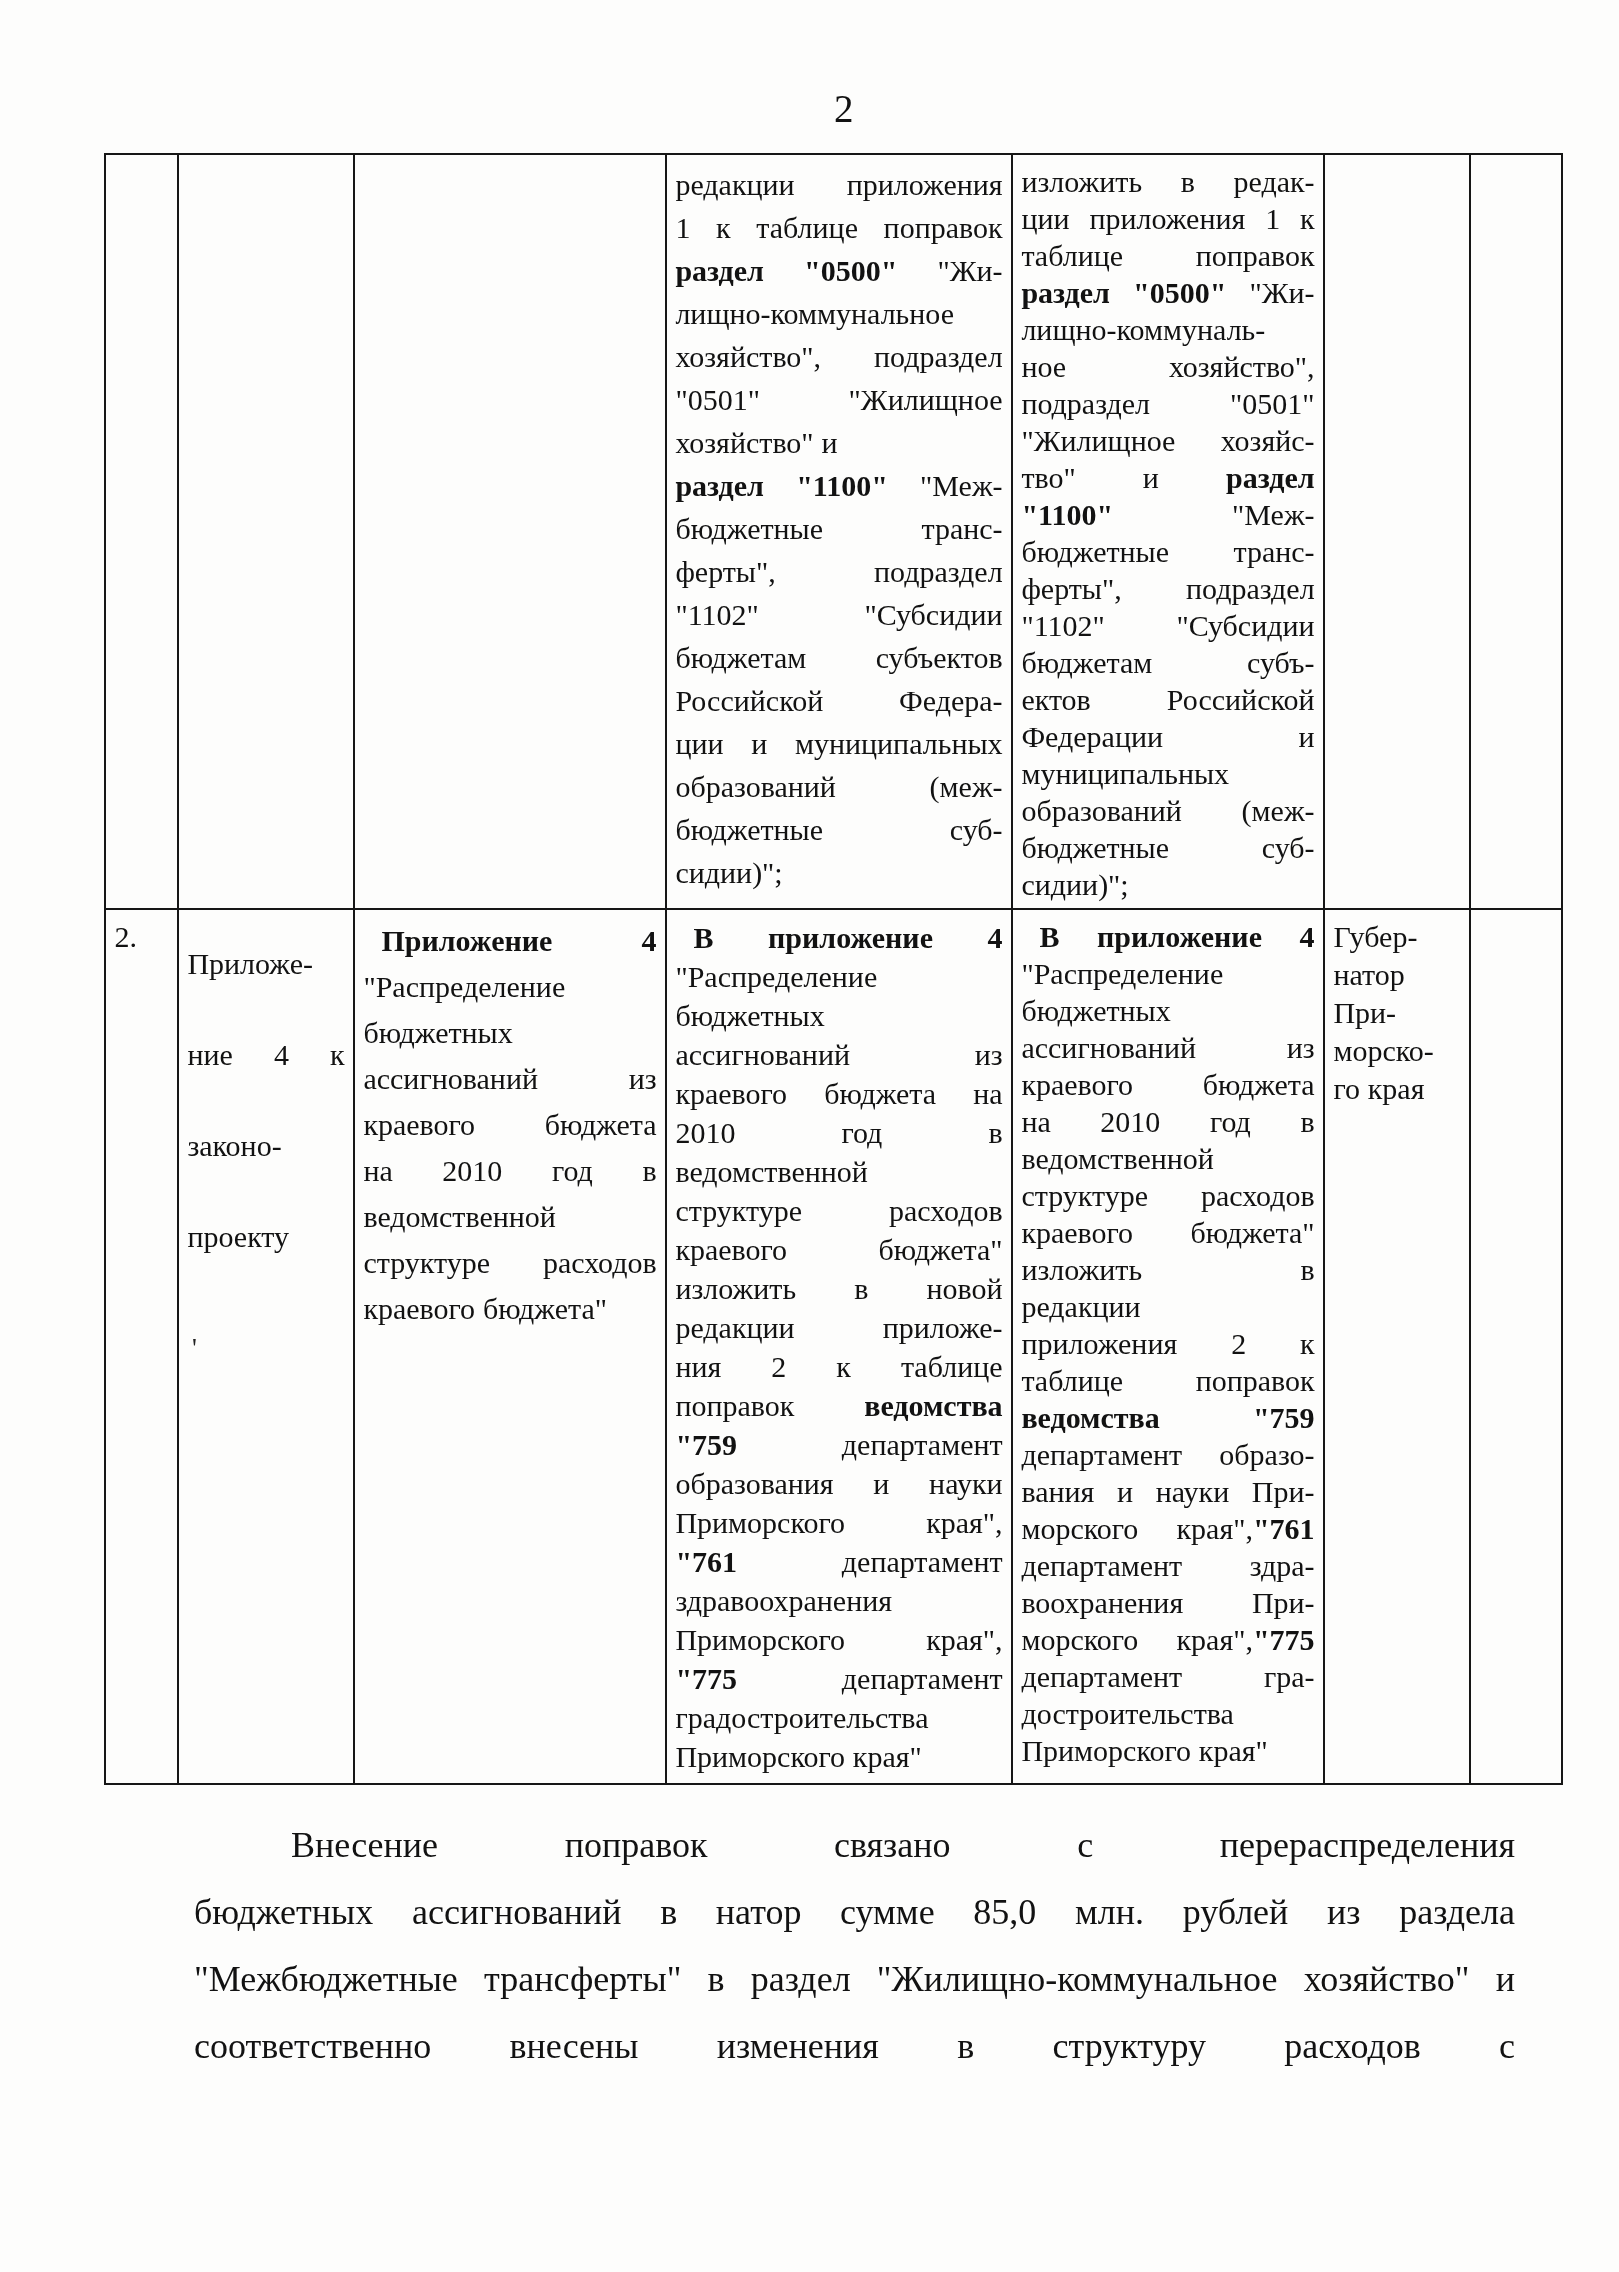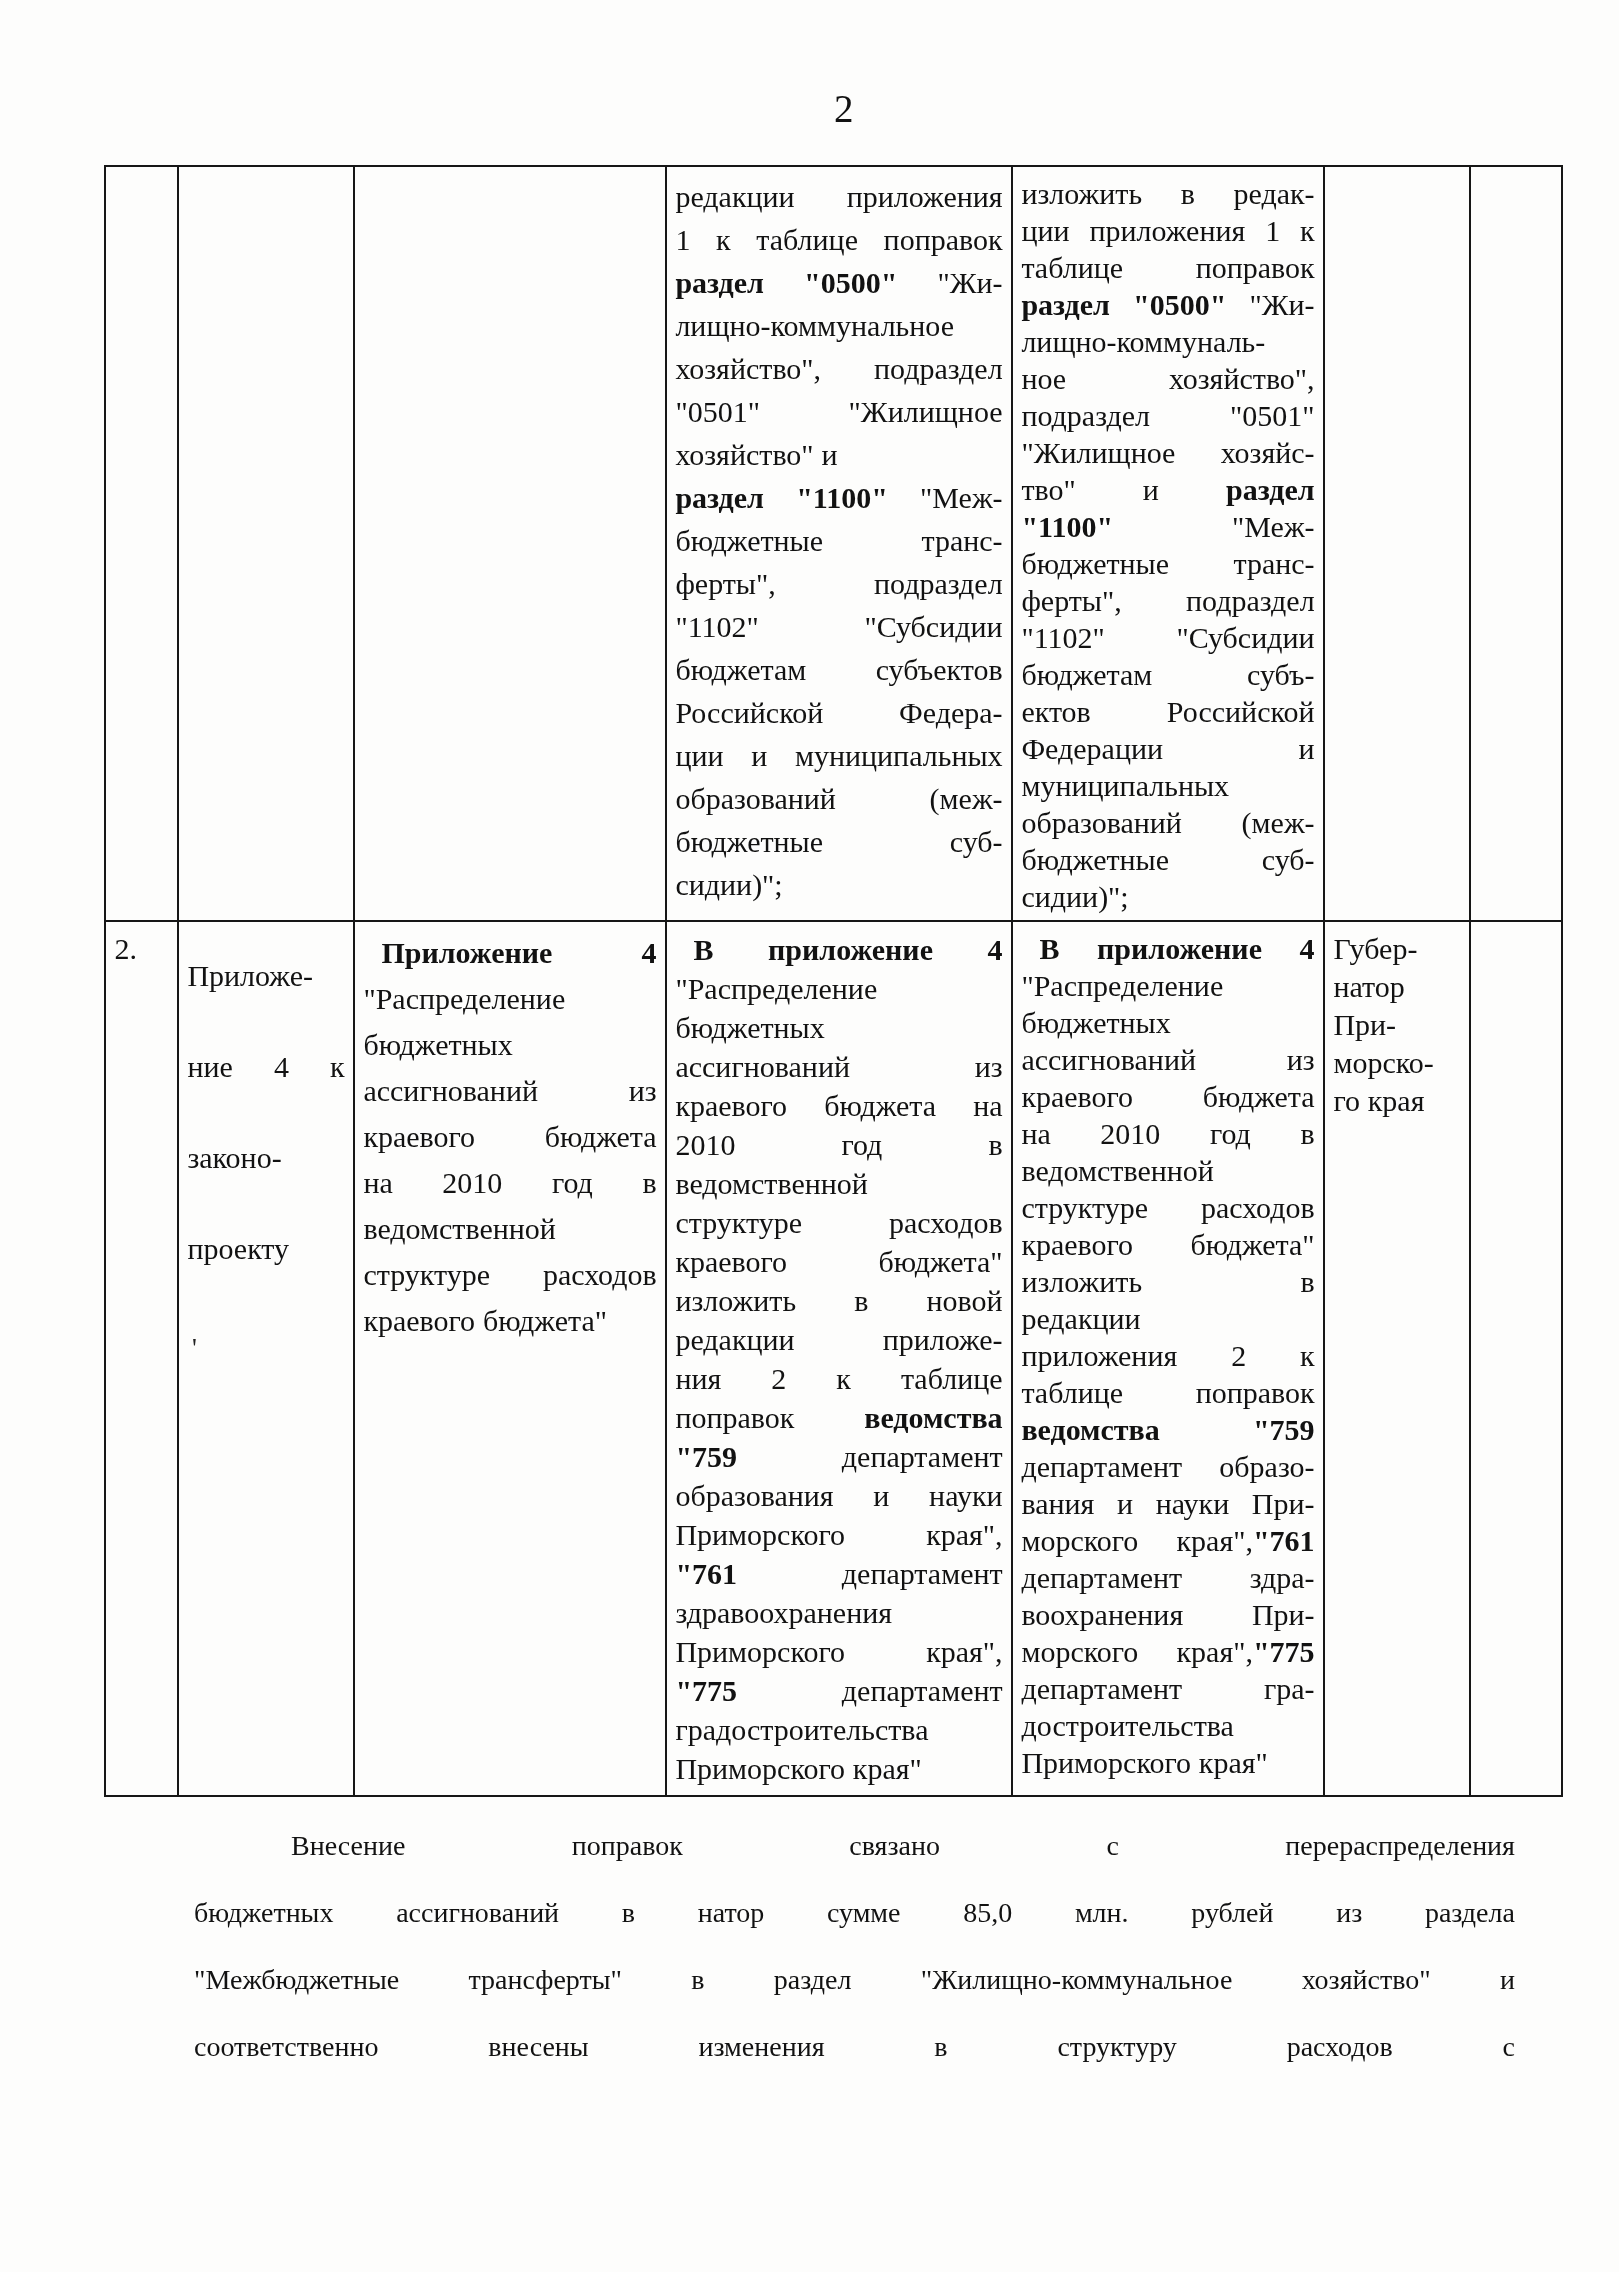--- a/index.html
+++ b/index.html
@@ -8,21 +8,21 @@
     background:#fdfdfc;color:#121212;
     font-family:"Liberation Serif","DejaVu Serif",serif;
     overflow:hidden;
   }
   .page-num{
     position:absolute;left:834px;top:89px;
     font-size:39px;line-height:39px;
   }
   table.doc{
     position:absolute;left:104px;top:153px;
-    border-collapse:collapse;table-layout:fixed;margin-top:12px;
+    border-collapse:collapse;table-layout:fixed;
   }
   table.doc td{
     border:2.6px solid #161616;vertical-align:top;
     padding:7.8px 8.4px 0 8.4px;font-size:30px;
     overflow:hidden;
   }
   tr.r0 td{height:745px;}
   tr.r1 td{height:865px;}
   col.c1{width:73px}col.c2{width:176px}col.c3{width:312px}
   col.c4{width:346px}col.c5{width:312px}col.c6{width:146px}col.c7{width:92px}
@@ -33,21 +33,21 @@
     display:flex;flex-wrap:nowrap;gap:0.26em;
     height:var(--lh);line-height:var(--lh);
     white-space:nowrap;
   }
   .line.j{justify-content:space-between;}
   .line .w{display:inline-block;}
   .line b{font-weight:bold;}
   td .line.ind{padding-left:18px;font-weight:bold;}
   .para{
     position:absolute;left:194px;top:1812px;width:1321px;
-    font-size:28px;--lh:67px;
+    font-size:36px;--lh:67px;
   }
   .para .line.ind{padding-left:97px;}
   .artifact{
     position:absolute;left:192px;top:1335px;
     font-size:27px;line-height:27px;color:#222;
   }
 </style>
 </head>
 <body>
 

